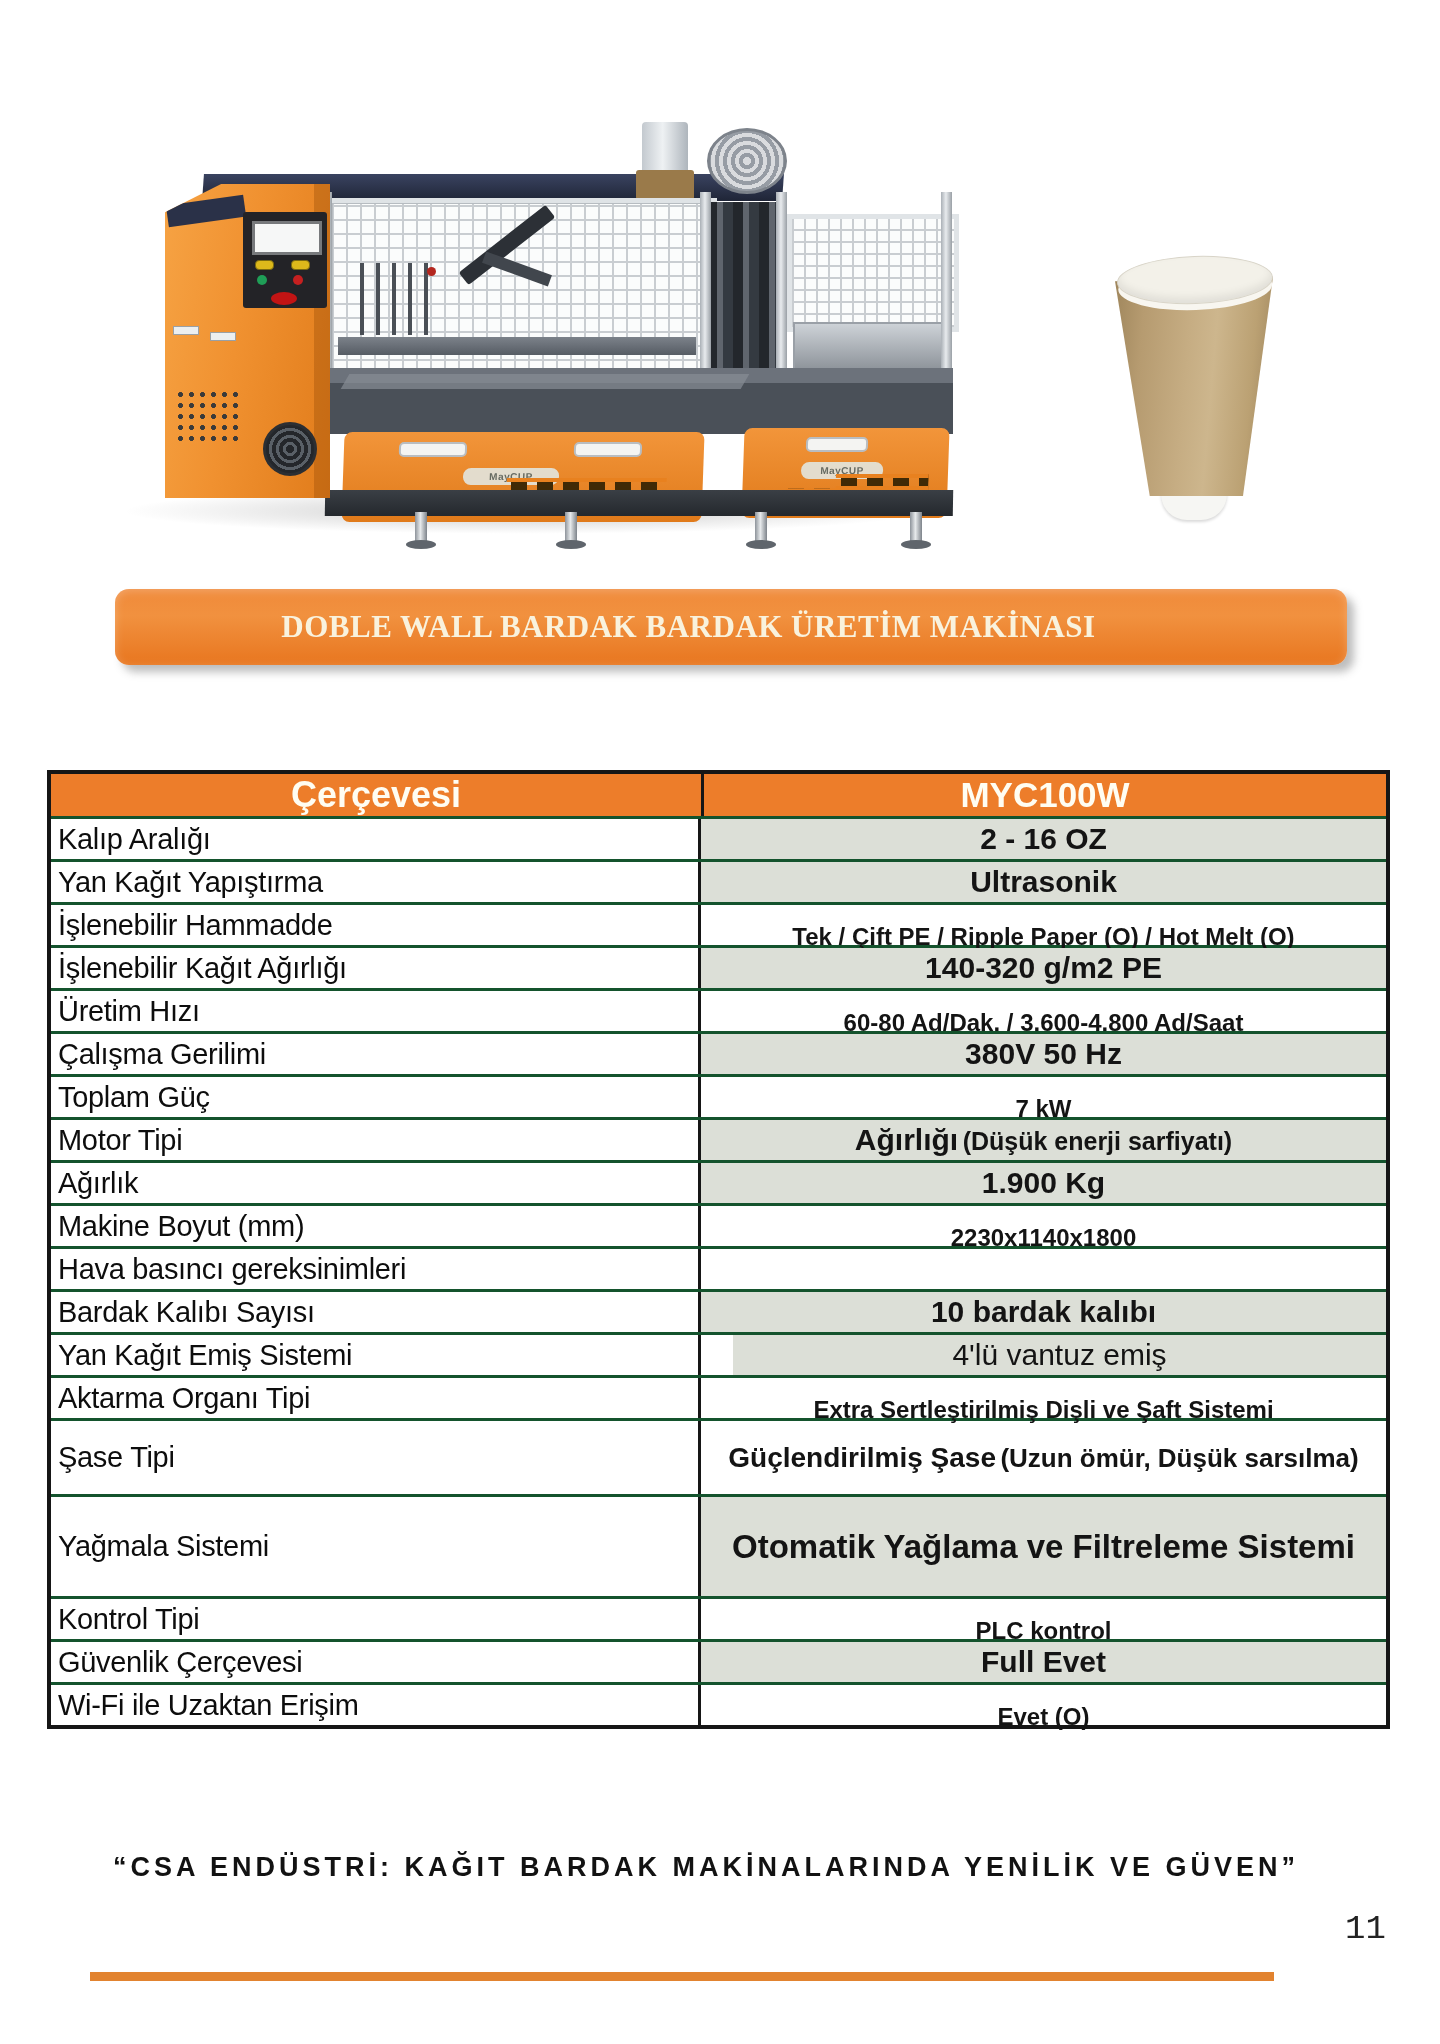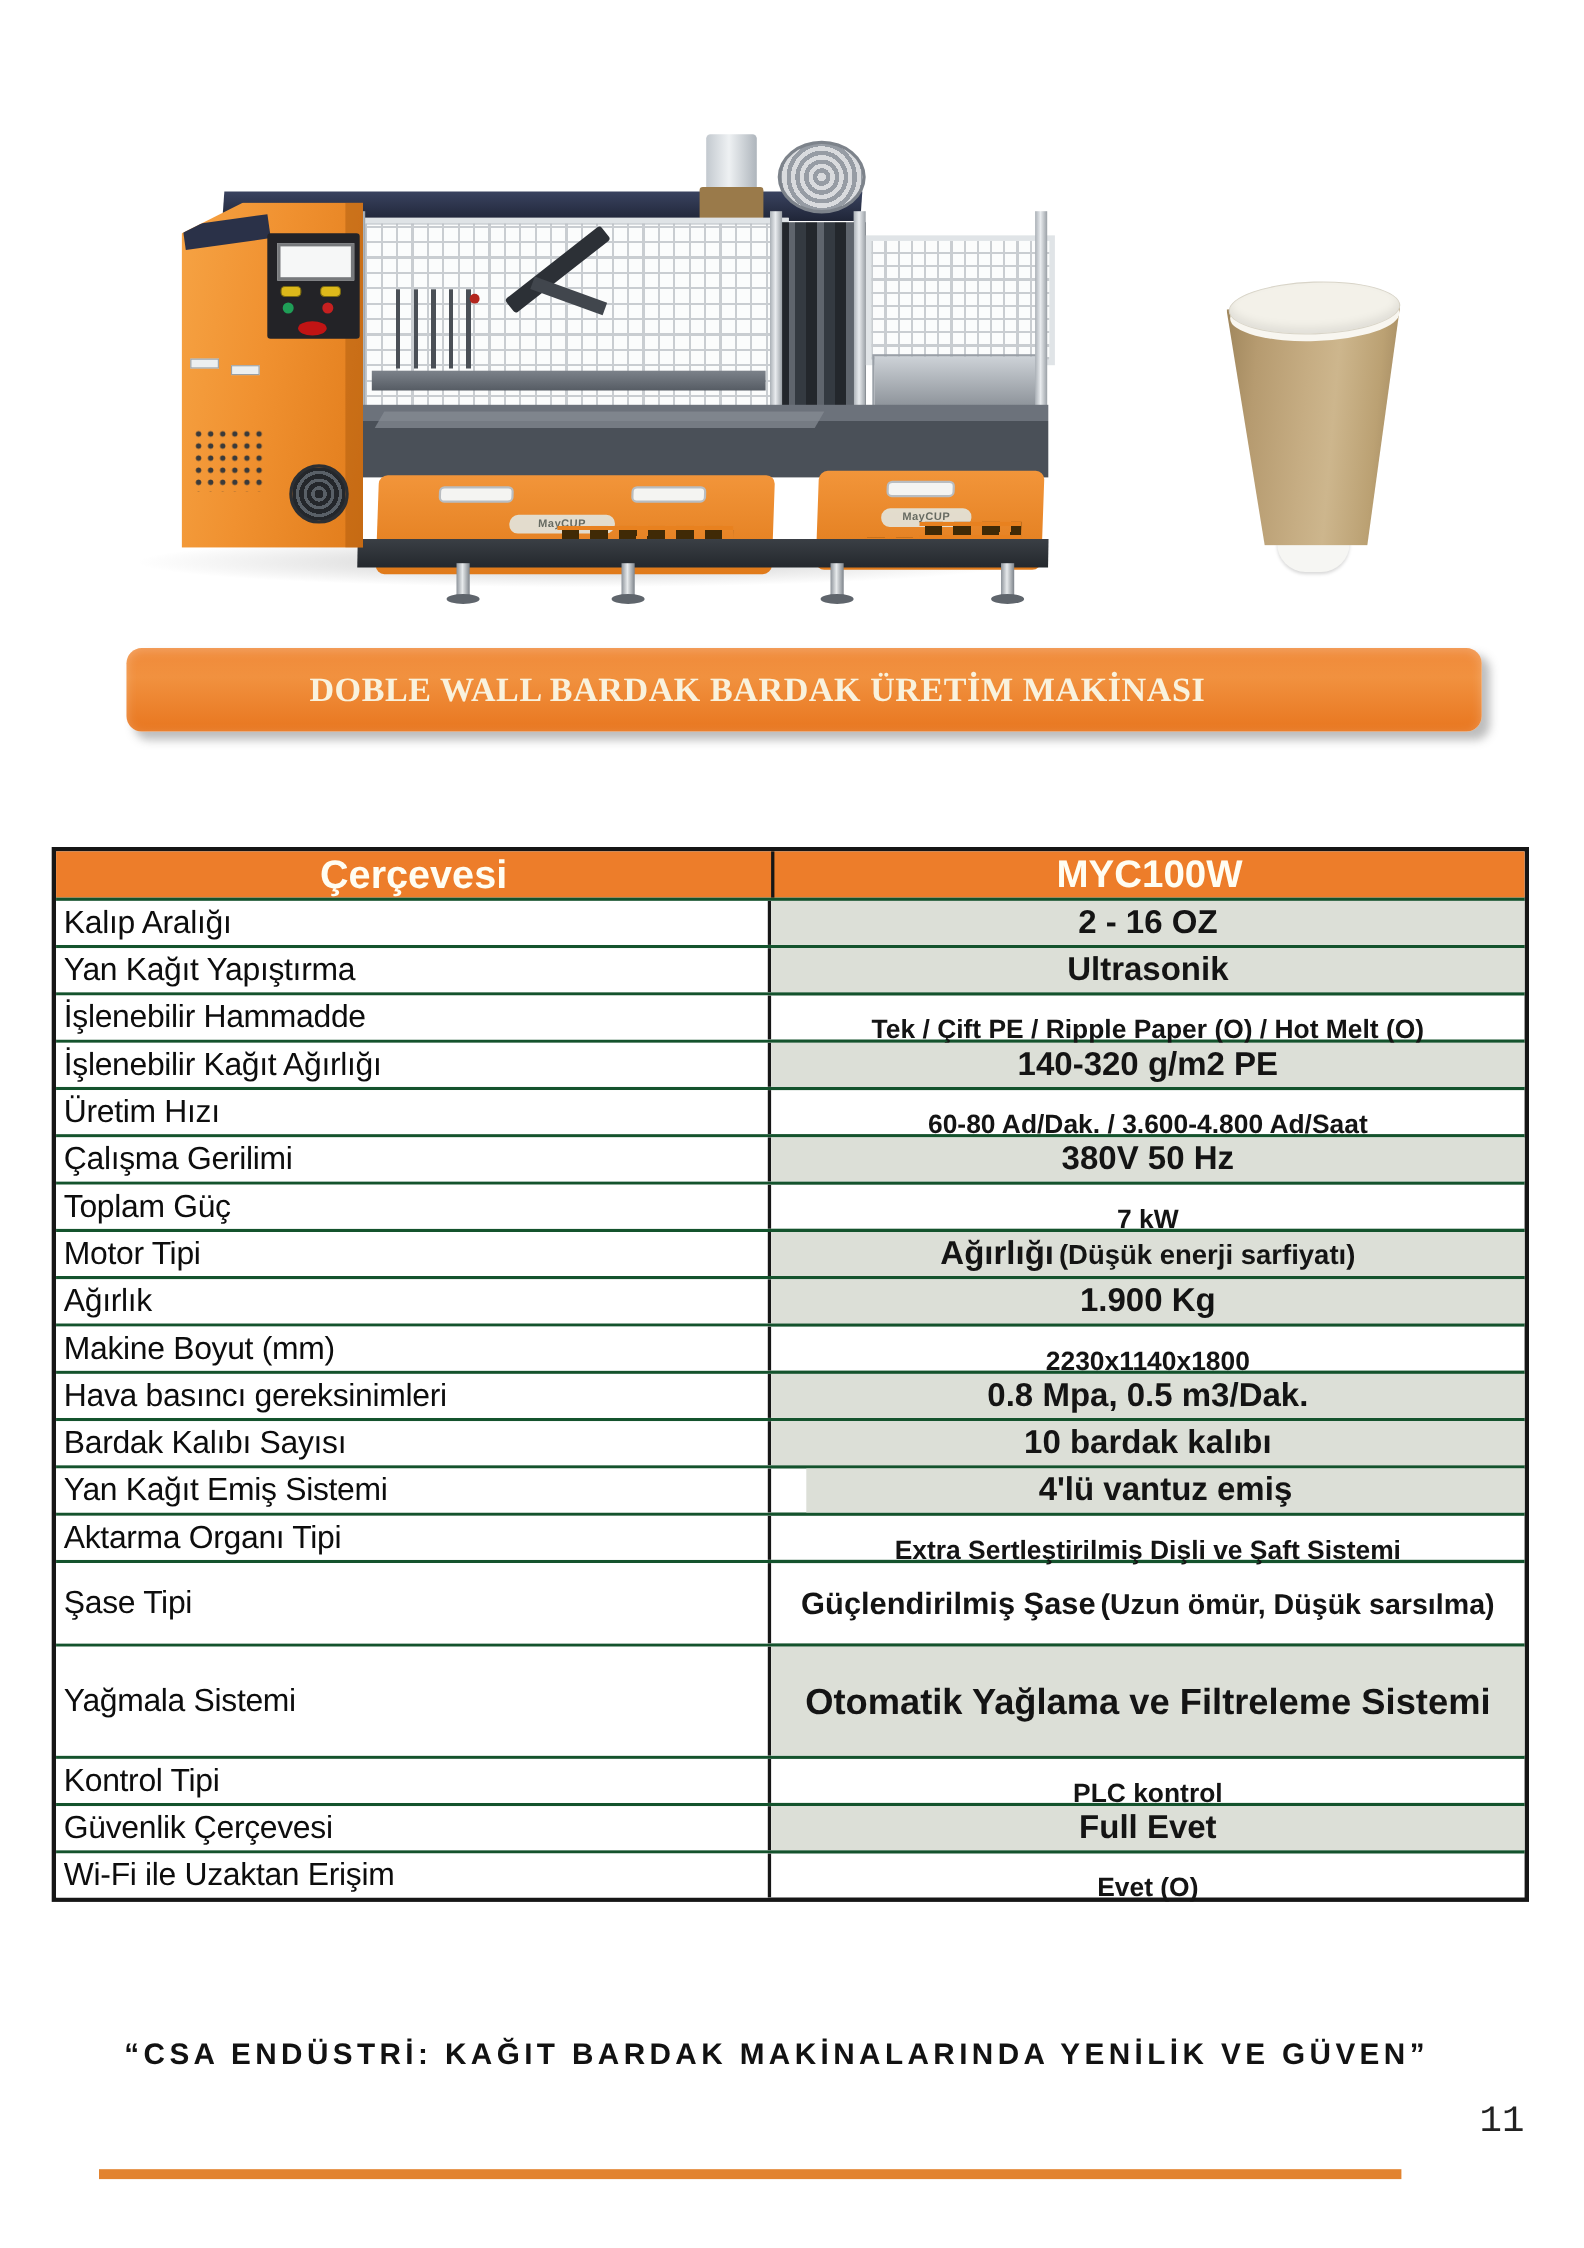--- a/index.html
+++ b/index.html
@@ -103,21 +103,21 @@
   .th.v{flex:1;font-size:35px;line-height:42px;}
   .td{box-sizing:border-box;}
   .td.l{width:650px;border-right:3px solid #161616;font-size:29px;letter-spacing:-.3px;color:#0d0d0d;
     padding-left:7px;display:flex;align-items:center;background:#fff;}
   .td.v{flex:1;display:flex;align-items:center;justify-content:center;text-align:center;
     line-height:1.25;padding:0 6px;}
   .gray{background:#dcdfd7;}
   .h1{height:40px;} .h2{height:73px;} .h3{height:99px;}
   .big{font-size:30px;font-weight:bold;}
   .small{font-size:24px;font-weight:bold;margin-top:24px;}
-  .reg30{font-size:30px;font-weight:bold;margin-left:32px;}
+  .reg30{font-size:30px;font-weight:normal;margin-left:32px;}
   .xl{font-size:33px;font-weight:bold;line-height:1.45;}
   .mix15{font-size:28px;font-weight:bold;}
   .note8{font-size:25px;font-weight:bold;margin-top:32px;}
   .note15{font-size:26px;font-weight:bold;}
 
   
   .tagline{position:absolute;left:0;top:1852px;width:1412px;text-align:center;
     font-size:27px;font-weight:bold;letter-spacing:4px;color:#121212;white-space:nowrap;}
   .pagenum{position:absolute;left:1345px;top:1910px;font-family:Liberation Mono, monospace;
     font-size:34px;color:#222;}
@@ -241,21 +241,20 @@
     <div class="tr h1">
       <div class="td l">Ağırlık</div>
       <div class="td v gray big">1.900 Kg</div>
     </div>
     <div class="tr h1">
       <div class="td l">Makine Boyut (mm)</div>
       <div class="td v small">2230x1140x1800</div>
     </div>
     <div class="tr h1">
       <div class="td l">Hava basıncı gereksinimleri</div>
-      <div class="td v gray big">0.8 Mpa, 0.5 m3/Dak.</div>
     </div>
     <div class="tr h1">
       <div class="td l">Bardak Kalıbı Sayısı</div>
       <div class="td v gray big">10 bardak kalıbı</div>
     </div>
     <div class="tr h1">
       <div class="td l">Yan Kağıt Emiş Sistemi</div>
       <div class="td v gray reg30">4'lü vantuz emiş</div>
     </div>
     <div class="tr h1">

